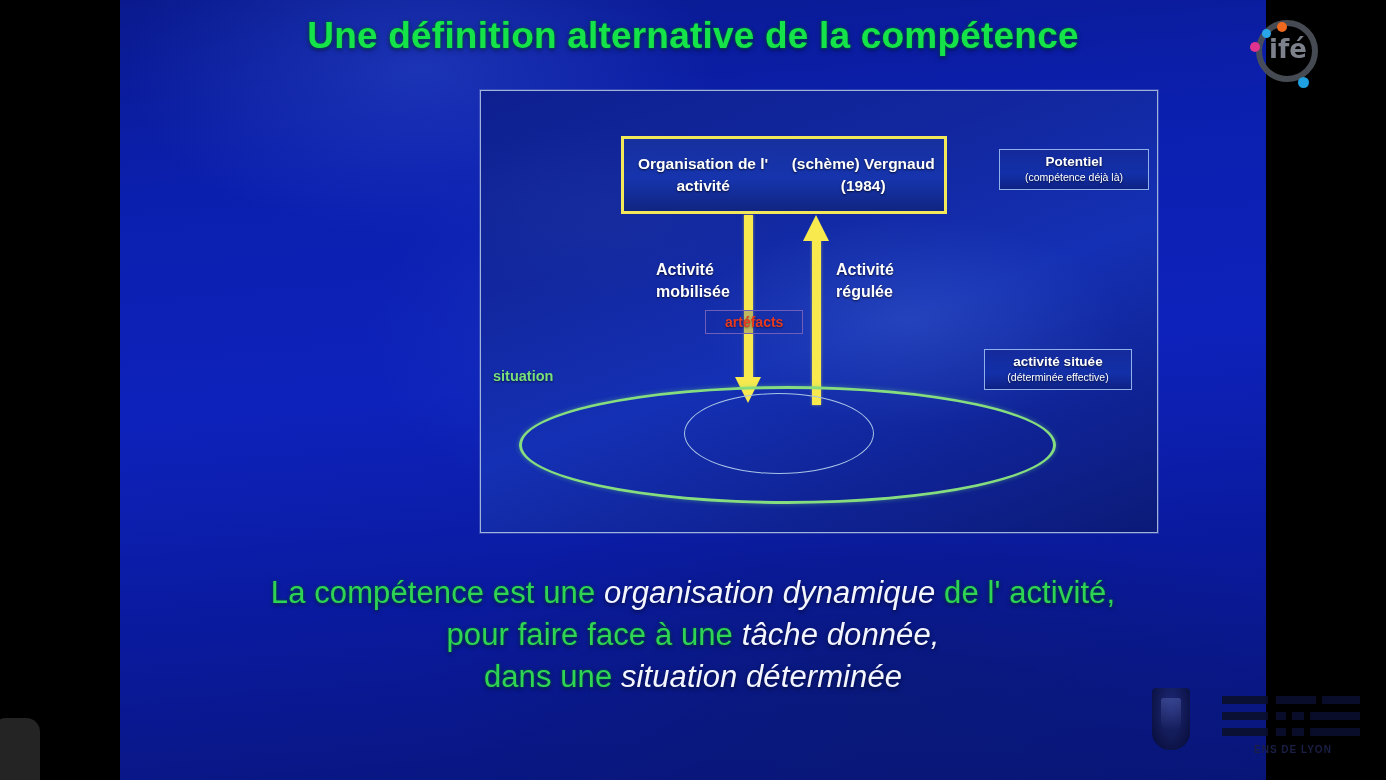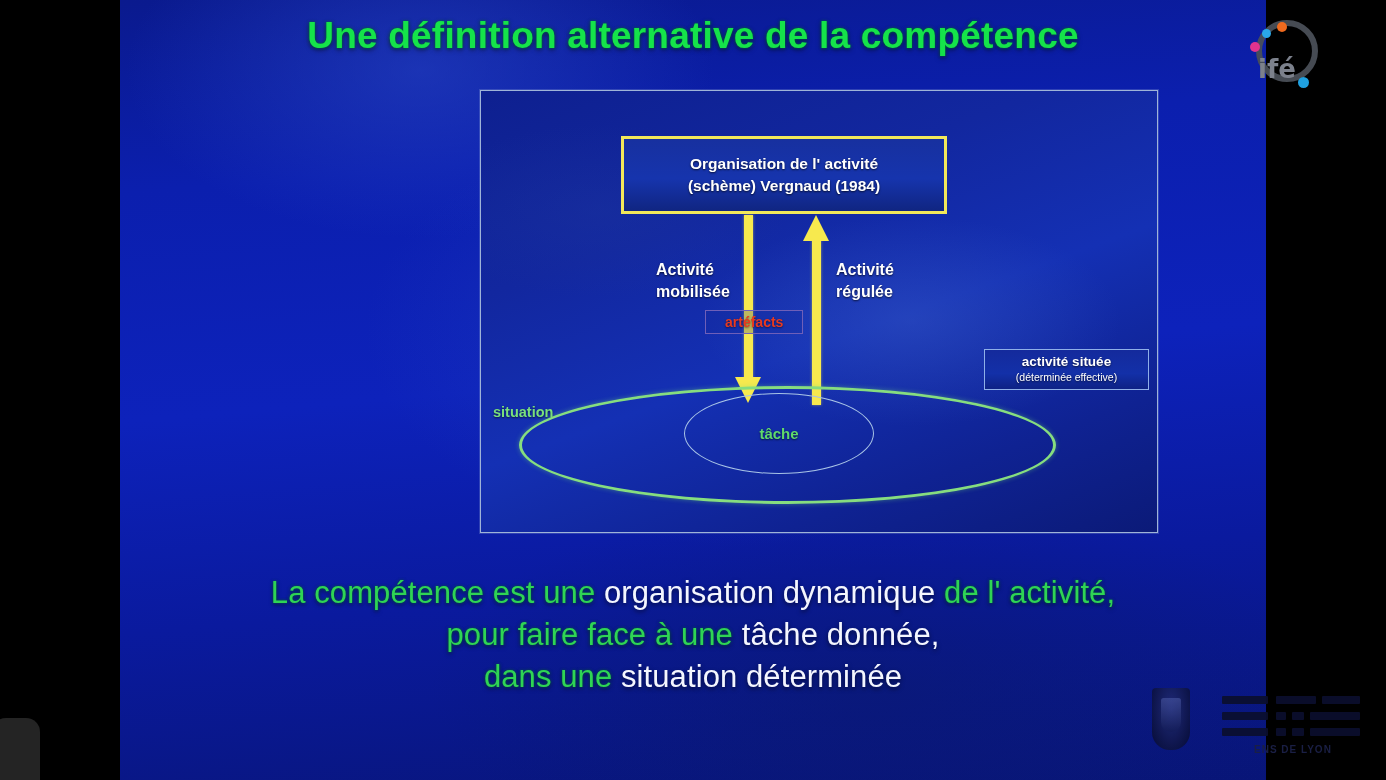--- a/index.html
+++ b/index.html
@@ -19,52 +19,52 @@
   }
 
   .title{position:absolute;left:0;top:15px;width:1146px;text-align:center;
     font-size:37px;font-weight:bold;color:#15e34a;letter-spacing:.2px;
     text-shadow:0 0 3px rgba(0,120,40,.9),0 2px 5px rgba(0,0,0,.55);}
 
   
   .ife-logo{position:absolute;left:1240px;top:14px;width:88px;height:78px;}
   .ife-ring{position:absolute;left:16px;top:6px;width:62px;height:62px;border-radius:50%;
     border:6px solid #4a4f57;box-sizing:border-box;opacity:.95;}
-  .ife-txt{position:absolute;left:18px;top:22px;width:60px;
-    font-size:26px;font-weight:bold;color:#7c818c;font-family:"DejaVu Sans",sans-serif;line-height:1;margin-top:20px;}
+  .ife-txt{position:absolute;left:18px;top:22px;width:60px;text-align:center;
+    font-size:26px;font-weight:bold;color:#7c818c;font-family:"DejaVu Sans",sans-serif;line-height:1;}
   .ife-dot{position:absolute;border-radius:50%;}
   .d1{left:10px;top:28px;width:10px;height:10px;background:#e0338e;}
   .d2{left:22px;top:15px;width:9px;height:9px;background:#2aa7e8;}
   .d3{left:37px;top:8px;width:10px;height:10px;background:#ef6a1e;}
   .d4{left:58px;top:63px;width:11px;height:11px;background:#1fa0e0;}
 
   
   .frame{position:absolute;left:360px;top:90px;width:678px;height:443px;
     border:1px solid #9fb4d8;box-sizing:border-box;
     background:
       radial-gradient(ellipse 300px 150px at 430px 230px, rgba(60,95,200,.40), rgba(0,0,0,0) 70%),
       radial-gradient(ellipse 260px 120px at 120px 120px, rgba(30,55,160,.35), rgba(0,0,0,0) 72%),
       linear-gradient(160deg,#0e2090 0%,#12279f 30%,#1430b4 55%,#0f2292 80%,#0b1a78 100%);
     box-shadow:0 0 0 1px rgba(160,180,220,.25);}
 
   
   .box-main{position:absolute;left:140px;top:45px;width:326px;height:78px;
     border:3px solid #f2e85a;box-sizing:border-box;
     background:linear-gradient(180deg,#17309f 0%,#1634ad 55%,#102581 100%);
-    display:flex;flex-direction:column;align-items:center;justify-content:center;
+    display:flex;flex-direction:row;align-items:center;justify-content:center;
     color:#ffffff;font-weight:bold;font-size:15.5px;line-height:1.42;text-align:center;
     text-shadow:0 1px 2px rgba(0,0,0,.7);}
 
   
   .box-side{position:absolute;border:1px solid #8fb0e8;box-sizing:border-box;
     background:linear-gradient(180deg,#142a9c 0%,#1330a8 60%,#0e2285 100%);
     display:flex;flex-direction:column;align-items:center;justify-content:center;
     text-align:center;color:#ffffff;text-shadow:0 1px 2px rgba(0,0,0,.65);}
   .box-pot{left:518px;top:58px;width:150px;height:41px;}
-  .box-sit{left:503px;top:258px;width:165px;height:41px;}
+  .box-sit{left:503px;top:258px;width:148px;height:41px;}
   .bs-t{font-weight:bold;font-size:13.5px;line-height:1.25;}
   .bs-s{font-size:10.5px;line-height:1.3;}
 
   
   .arrow{position:absolute;}
   .shaft{position:absolute;background:#f7e94e;box-shadow:0 0 3px rgba(255,240,80,.55);}
   .head{position:absolute;width:0;height:0;}
   .arrow-down .shaft{left:9px;top:0;width:9px;height:168px;}
   .arrow-down .head{left:0;top:162px;border-left:13.5px solid transparent;border-right:13.5px solid transparent;border-top:26px solid #f7e94e;}
   .arrow-up .shaft{left:9px;top:22px;width:9px;height:168px;}
@@ -87,21 +87,21 @@
     border:1.5px solid #a9c4e6;border-radius:50%;box-sizing:border-box;}
   .tache{position:absolute;left:203px;top:302px;width:190px;height:81px;
     display:flex;align-items:center;justify-content:center;
     color:#5fd96b;font-weight:bold;font-size:15px;text-shadow:0 1px 2px rgba(0,0,0,.6);}
 
   
   .caption{position:absolute;left:0;top:572px;width:1146px;text-align:center;
     font-size:31px;line-height:42px;font-weight:normal;letter-spacing:.1px;}
   .caption div{white-space:nowrap;}
   .g{color:#2fd455;text-shadow:0 0 3px rgba(0,110,40,.8),0 2px 4px rgba(0,0,0,.5);}
-  .w{color:#f4f6ff;text-shadow:0 2px 4px rgba(0,0,0,.55);}
+  .w{color:#f4f6ff;text-shadow:0 2px 4px rgba(0,0,0,.55);font-style:italic;}
   .p{color:#f0a79c;text-shadow:0 2px 4px rgba(0,0,0,.5);}
 
   
   .ens-crest{position:absolute;left:1152px;top:688px;width:38px;height:62px;
     background:radial-gradient(ellipse at 50% 35%, rgba(40,50,120,.85), rgba(5,8,35,.95));
     border-radius:4px 4px 18px 18px;opacity:.85;}
   .ens-crest:after{content:"";position:absolute;left:9px;top:10px;width:20px;height:34px;
     background:linear-gradient(180deg,rgba(90,105,175,.55),rgba(20,28,80,.7));
     border-radius:3px 3px 12px 12px;}
   .ens-bars{position:absolute;left:1222px;top:696px;width:138px;height:52px;opacity:.92;}
@@ -135,20 +135,24 @@
 
     <div class="title">Une définition alternative de la compétence</div>
 
     <div class="frame">
 
       <div class="box-main">
         <span>Organisation de l' activité</span>
         <span>(schème) Vergnaud (1984)</span>
       </div>
 
+      <div class="box-side box-pot">
+        <span class="bs-t">Potentiel</span>
+        <span class="bs-s">(compétence déjà là)</span>
+      </div>
       <div class="box-side box-sit">
         <span class="bs-t">activité située</span>
         <span class="bs-s">(déterminée effective)</span>
       </div>
 
       <div class="arrow arrow-down" style="left:254px;top:124px;width:27px;height:188px;">
         <div class="shaft"></div>
         <div class="head"></div>
       </div>
       <div class="arrow arrow-up" style="left:322px;top:124px;width:27px;height:190px;">
@@ -160,24 +164,23 @@
         <div>Activité</div>
         <div>mobilisée</div>
       </div>
       <div class="lbl" style="left:355px;top:168px;">
         <div>Activité</div>
         <div>régulée</div>
       </div>
 
       <div class="artefacts" style="left:224px;top:219px;">artéfacts</div>
 
-      <div class="situation-lbl" style="left:12px;top:277px;margin-top:36px;">situation</div>
+      <div class="situation-lbl" style="left:12px;top:277px;">situation</div>
       <div class="ellipse-outer"></div>
       <div class="ellipse-inner"></div>
-      <div class="tache">tâche</div>
 
     </div>
 
     <div class="caption">
       <div>
         <span class="g">La compétence</span><span class="g"> est une </span><span class="w">organisation dynamique</span><span class="g"> de l' activité,</span>
       </div>
       <div>
         <span class="g">pour faire face à une </span><span class="w">tâche donnée,</span>
       </div>

